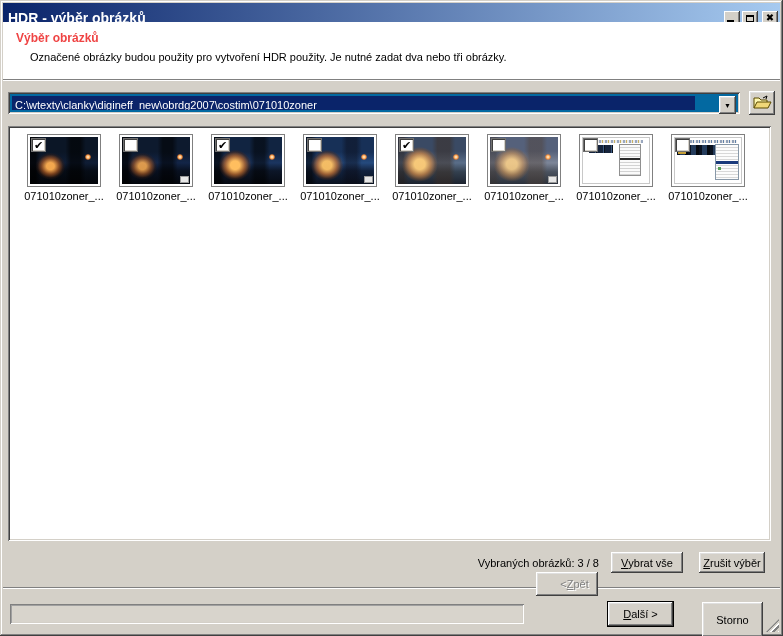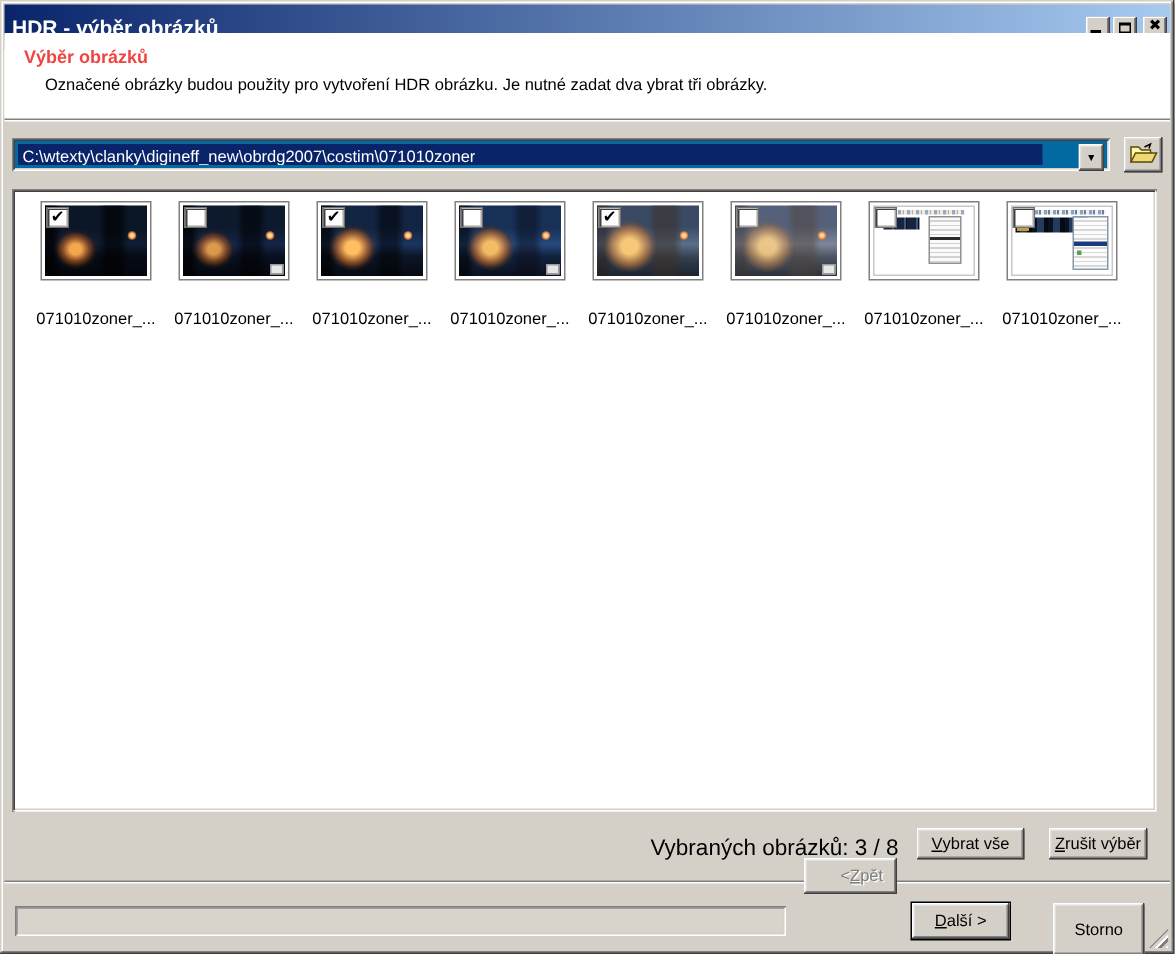--- a/index.html
+++ b/index.html
@@ -58,21 +58,21 @@
   .list{
     position:absolute;left:8px;top:126px;width:763px;height:415px;background:#fff;
     box-shadow: inset 1px 1px 0 #808080, inset -1px -1px 0 #ffffff,
                 inset 2px 2px 0 #404040, inset -2px -2px 0 #d4d0c8;
     overflow:hidden;
   }
   .thumb-row{display:flex;padding:8px 0 0 10px;}
   .cell{width:92px;display:flex;flex-direction:column;align-items:center;}
   .tbox{position:relative;width:74px;height:53px;border:1px solid #808080;background:#fff;padding:2px;}
   .img{position:relative;width:68px;height:47px;overflow:hidden;}
-  .fname{margin-top:20px;font-size:11px;color:#000;white-space:nowrap;text-align:center;}
+  .fname{margin-top:3px;font-size:11px;color:#000;white-space:nowrap;text-align:center;}
   
   .cb{
     position:absolute;left:3px;top:3px;width:15px;height:14px;background:#fff;
     border:1px solid #707070; box-shadow: inset 1px 1px 0 #404040, inset -1px -1px 0 #d4d0c8;
     display:flex;align-items:center;justify-content:center;
   }
   .cb .chk{font-size:11px;font-weight:bold;color:#000;line-height:10px;}
   .badge{position:absolute;right:1px;bottom:1px;width:9px;height:7px;background:#e6e6e6;border:1px solid #9a9a9a;display:none;}
   .badge.on{display:block;}
   .lamp{position:absolute;left:81%;top:36%;width:6px;height:6px;border-radius:50%;
@@ -114,21 +114,21 @@
   .shot-b .s1{display:block;left:3px;top:2px;right:4px;height:3px;
      background:repeating-linear-gradient(90deg,#90a0b8 0 2px,#e0e0e0 2px 3px,#6080a8 3px 4px,#eeeeee 4px 6px);}
   .shot-b .s2{display:block;left:2px;top:7px;right:16px;height:10px;
      background:linear-gradient(#e8c860,#c09830) 1px 1px/8px 8px no-repeat,
                 repeating-linear-gradient(90deg,#0a1220 0 3px,#243c5c 3px 8px,#060a10 8px 11px);}
   .shot-b .s3{display:block;right:2px;top:6px;width:24px;height:36px;border:1px solid #8898a8;
      background:linear-gradient(#1a3a7c,#1a3a7c) 0 16px/100% 3px no-repeat,
                 linear-gradient(#58a058,#58a058) 2px 22px/3px 3px no-repeat,
                 repeating-linear-gradient(180deg,#fcfcfc 0 2px,#d8d8d8 2px 3px);}
   
-  .status-label{position:absolute;top:557px;right:184px;font-size:15px;color:#000;}
+  .status-label{position:absolute;top:557px;right:184px;font-size:11px;color:#000;}
   .btn{
     background:#d4d0c8;color:#000;font-size:11px;text-align:center;
     box-shadow: inset -1px -1px 0 #404040, inset 1px 1px 0 #ffffff, inset -2px -2px 0 #808080, inset 2px 2px 0 #dfdfdf;
     display:flex;align-items:center;justify-content:center;white-space:nowrap;
   }
   .btn u{text-underline-offset:1px;}
   .btn-select-all{position:absolute;left:611px;top:552px;width:72px;height:21px;}
   .btn-clear{position:absolute;left:699px;top:552px;width:66px;height:21px;}
   
   .separator{position:absolute;left:3px;right:3px;top:587px;height:0;
@@ -161,21 +161,21 @@
           <span class="glyph-max"></span>
         </span>
       <span class="tb-btn close">
           <span>✖</span>
         </span>
     </span>
   </div>
 
   <div class="header">
     <div class="h-title">Výběr obrázků</div>
-    <div class="h-desc">Označené obrázky budou použity pro vytvoření HDR obrázku. Je nutné zadat dva ybrat tři obrázky.</div>
+    <div class="h-desc">Označené obrázky budou použity pro vytvoření HDR použity. Je nutné zadat dva nebo tři obrázky.</div>
   </div>
 
   <div class="combo">
     <div class="combo-field">C:\wtexty\clanky\digineff_new\obrdg2007\costim\071010zoner</div>
     <div class="combo-btn">
         <span>▼</span>
       </div>
   </div>
 
   <div class="browse-btn">

